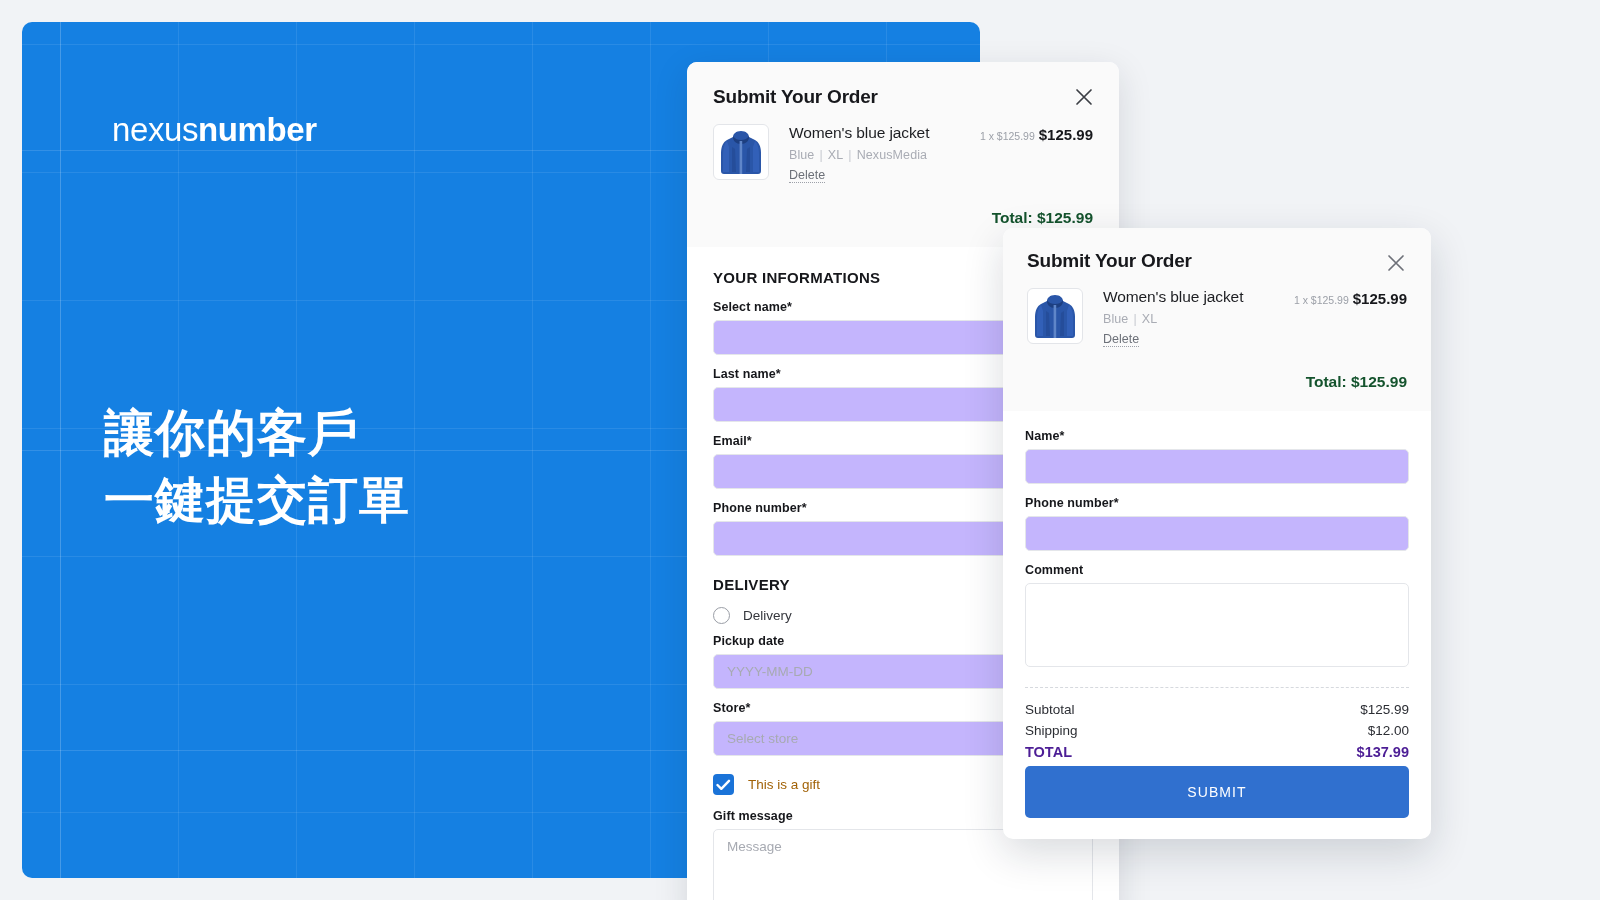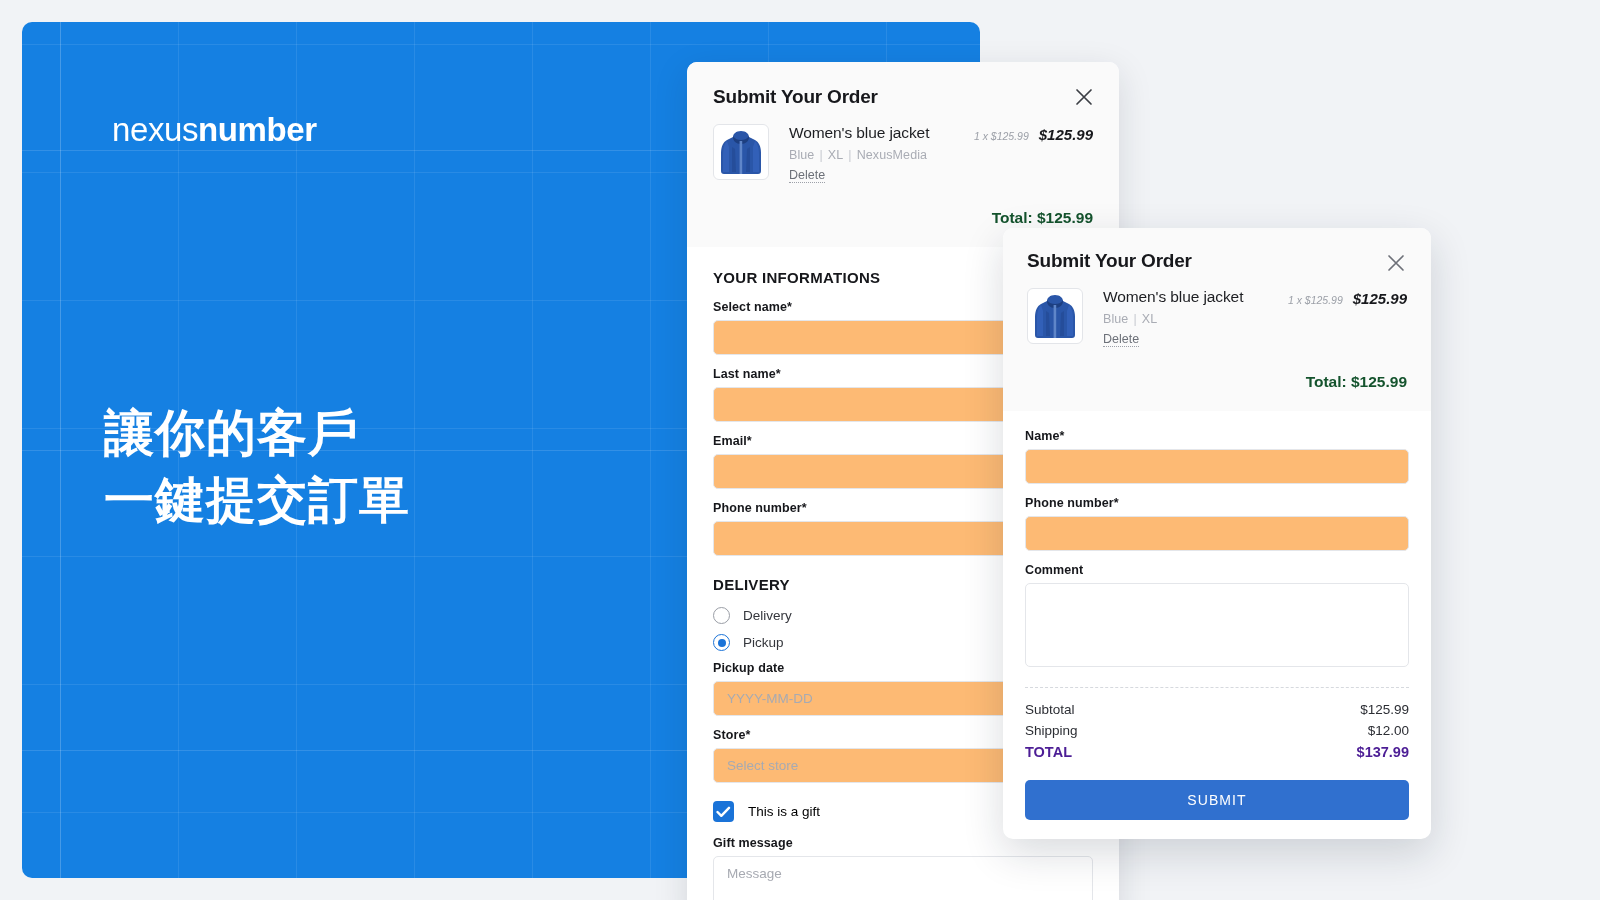--- a/index.html
+++ b/index.html
@@ -138,23 +138,22 @@
     font-size: 12.5px;
     color: #6c7078;
     margin-top: 6px;
     border-bottom: 1px dotted #9ca0a8;
     cursor: pointer;
   }
   .li-price-wrap {
     flex: 0 0 auto;
     display: flex;
     align-items: baseline;
-    gap: 10px;
+    gap: 4px;
     padding-top: 2px;
-    font-style: italic;
   }
   .li-qty { font-size: 10.5px; color: #9ca0a8; }
   .li-total { font-size: 15px; font-weight: 700; color: #17181c; }
 
   .grand-total {
     text-align: right;
     margin-top: 26px;
     font-size: 15.5px;
     font-weight: 700;
     color: #14532d;
@@ -176,21 +175,21 @@
     font-weight: 700;
     color: #16171b;
     margin-bottom: 6px;
     letter-spacing: 0.1px;
   }
   .input-box {
     width: 100%;
     height: 35px;
     border: 1px solid #e4e6ea;
     border-radius: 5px;
-    background: #fdba74;
+    background: #c4b5fd;
     font-family: "Liberation Sans", sans-serif;
     font-size: 13.5px;
     color: #3b3d44;
     padding: 0 13px;
     outline: none;
   }
   .input-box::placeholder { color: #a7aab2; }
   .textarea-box {
     width: 100%;
     height: 84px;
@@ -245,52 +244,51 @@
     width: 21px; height: 21px;
     border-radius: 4px;
     background: #1a73d8;
     flex: 0 0 auto;
     display: flex; align-items: center; justify-content: center;
   }
   .checkbox svg { display: block; }
   .check-label {
     margin-left: 14px;
     font-size: 13.5px;
-    color: #000000;
+    color: #a16207;
   }
 
   .dashed-sep {
     border-top: 1px dashed #d6d9de;
     margin: 16px 0 14px 0;
   }
   .totals-row {
     display: flex;
     justify-content: space-between;
     align-items: baseline;
     font-size: 13.5px;
     color: #2c2e34;
     margin-bottom: 6px;
   }
   .totals-row.grand { font-weight: 700; font-size: 14.5px; color: #4c1d95; }
   .totals-row .amt { font-size: 13.5px; }
   .totals-row.grand .amt { font-size: 14.5px; font-weight: 700; }
 
   .submit-btn {
     width: 100%;
-    height: 40px;
+    height: 52px;
     background: #3070cf;
     color: #ffffff;
     border: none;
     border-radius: 5px;
     font-family: "Liberation Sans", sans-serif;
     font-size: 14px;
     font-weight: 500;
     letter-spacing: 1.1px;
     cursor: pointer;
-    margin-top: 14px;
   }
 
   
   #modal-one {
     left: 687px;
     top: 62px;
     width: 432px;
     height: 860px;
     box-shadow: 0 10px 34px rgba(20,30,50,0.13);
   }
@@ -391,24 +389,20 @@
         <input class="input-box" type="text" placeholder="" style="">
       </div>
 
       <div class="section-head" style="margin-top:20px;">DELIVERY</div>
 
       <div class="radio-row">
         <span class="radio"></span>
         <span class="radio-label">Delivery</span>
       </div>
 
-      <div class="radio-row">
-        <span class="radio on"></span>
-        <span class="radio-label">Pickup</span>
-      </div>
 
       <div class="field" style="margin-top:8px;">
         <div class="field-label">Pickup date</div>
         <input class="input-box" type="text" placeholder="YYYY-MM-DD" style="">
       </div>
 
       <div class="field">
         <div class="field-label">Store*</div>
         <input class="input-box" type="text" placeholder="Select store" style="">
       </div>

